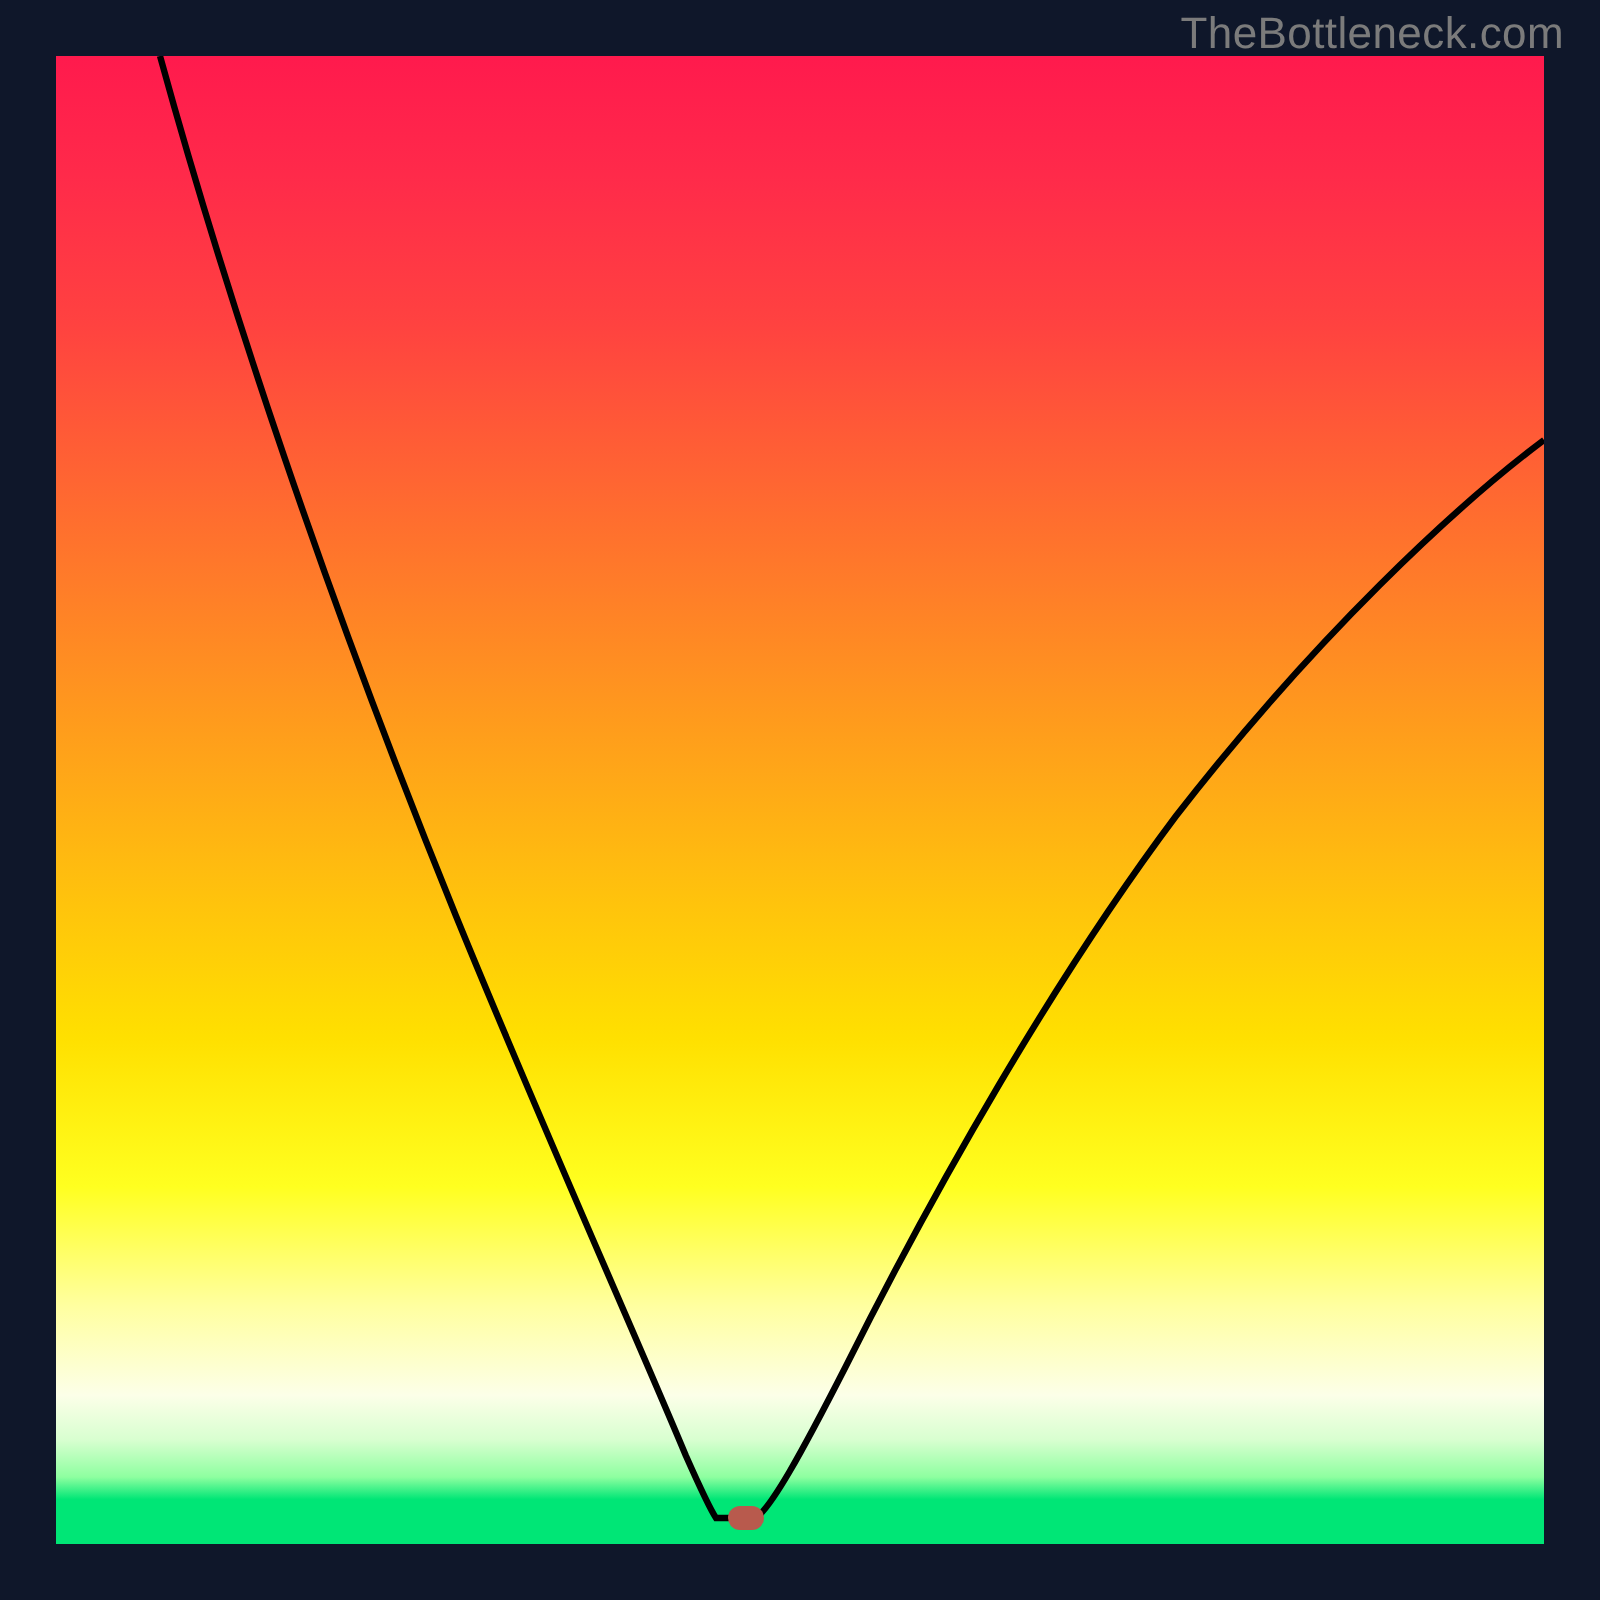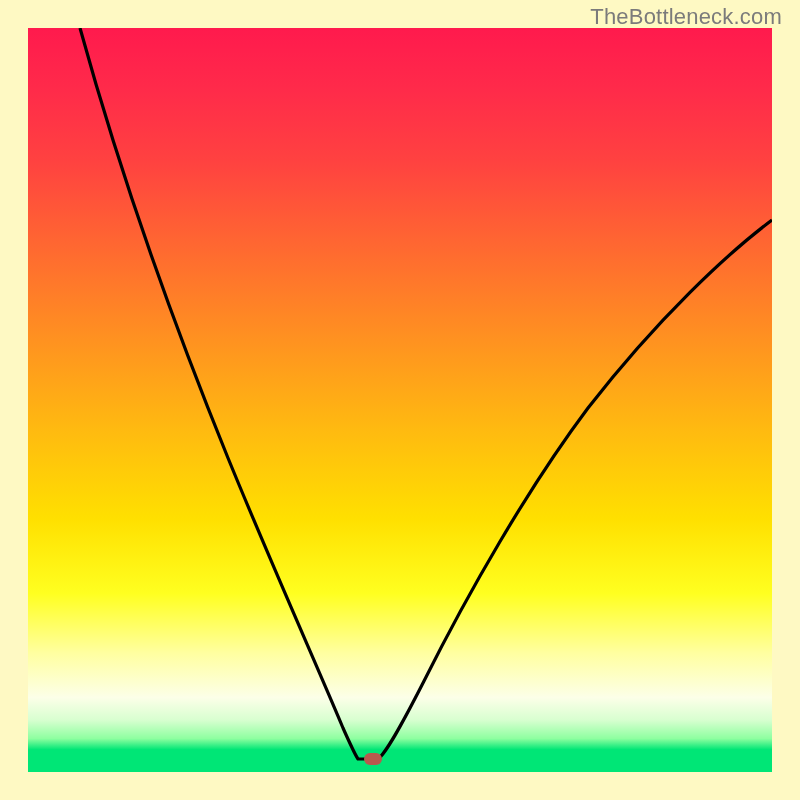--- a/index.html
+++ b/index.html
@@ -8,21 +8,21 @@
     width: 800px;
     height: 800px;
     background: #000;
     overflow: hidden;
     font-family: Arial, Helvetica, sans-serif;
   }
   .frame {
     position: relative;
     width: 800px;
     height: 800px;
-    background: #fef9c3;
+    background: #0f172a;
   }
   .watermark {
     position: absolute;
     top: 4px;
     right: 18px;
     color: #7b7b7b;
     font-size: 22px;
     font-weight: 500;
     letter-spacing: 0.2px;
   }

